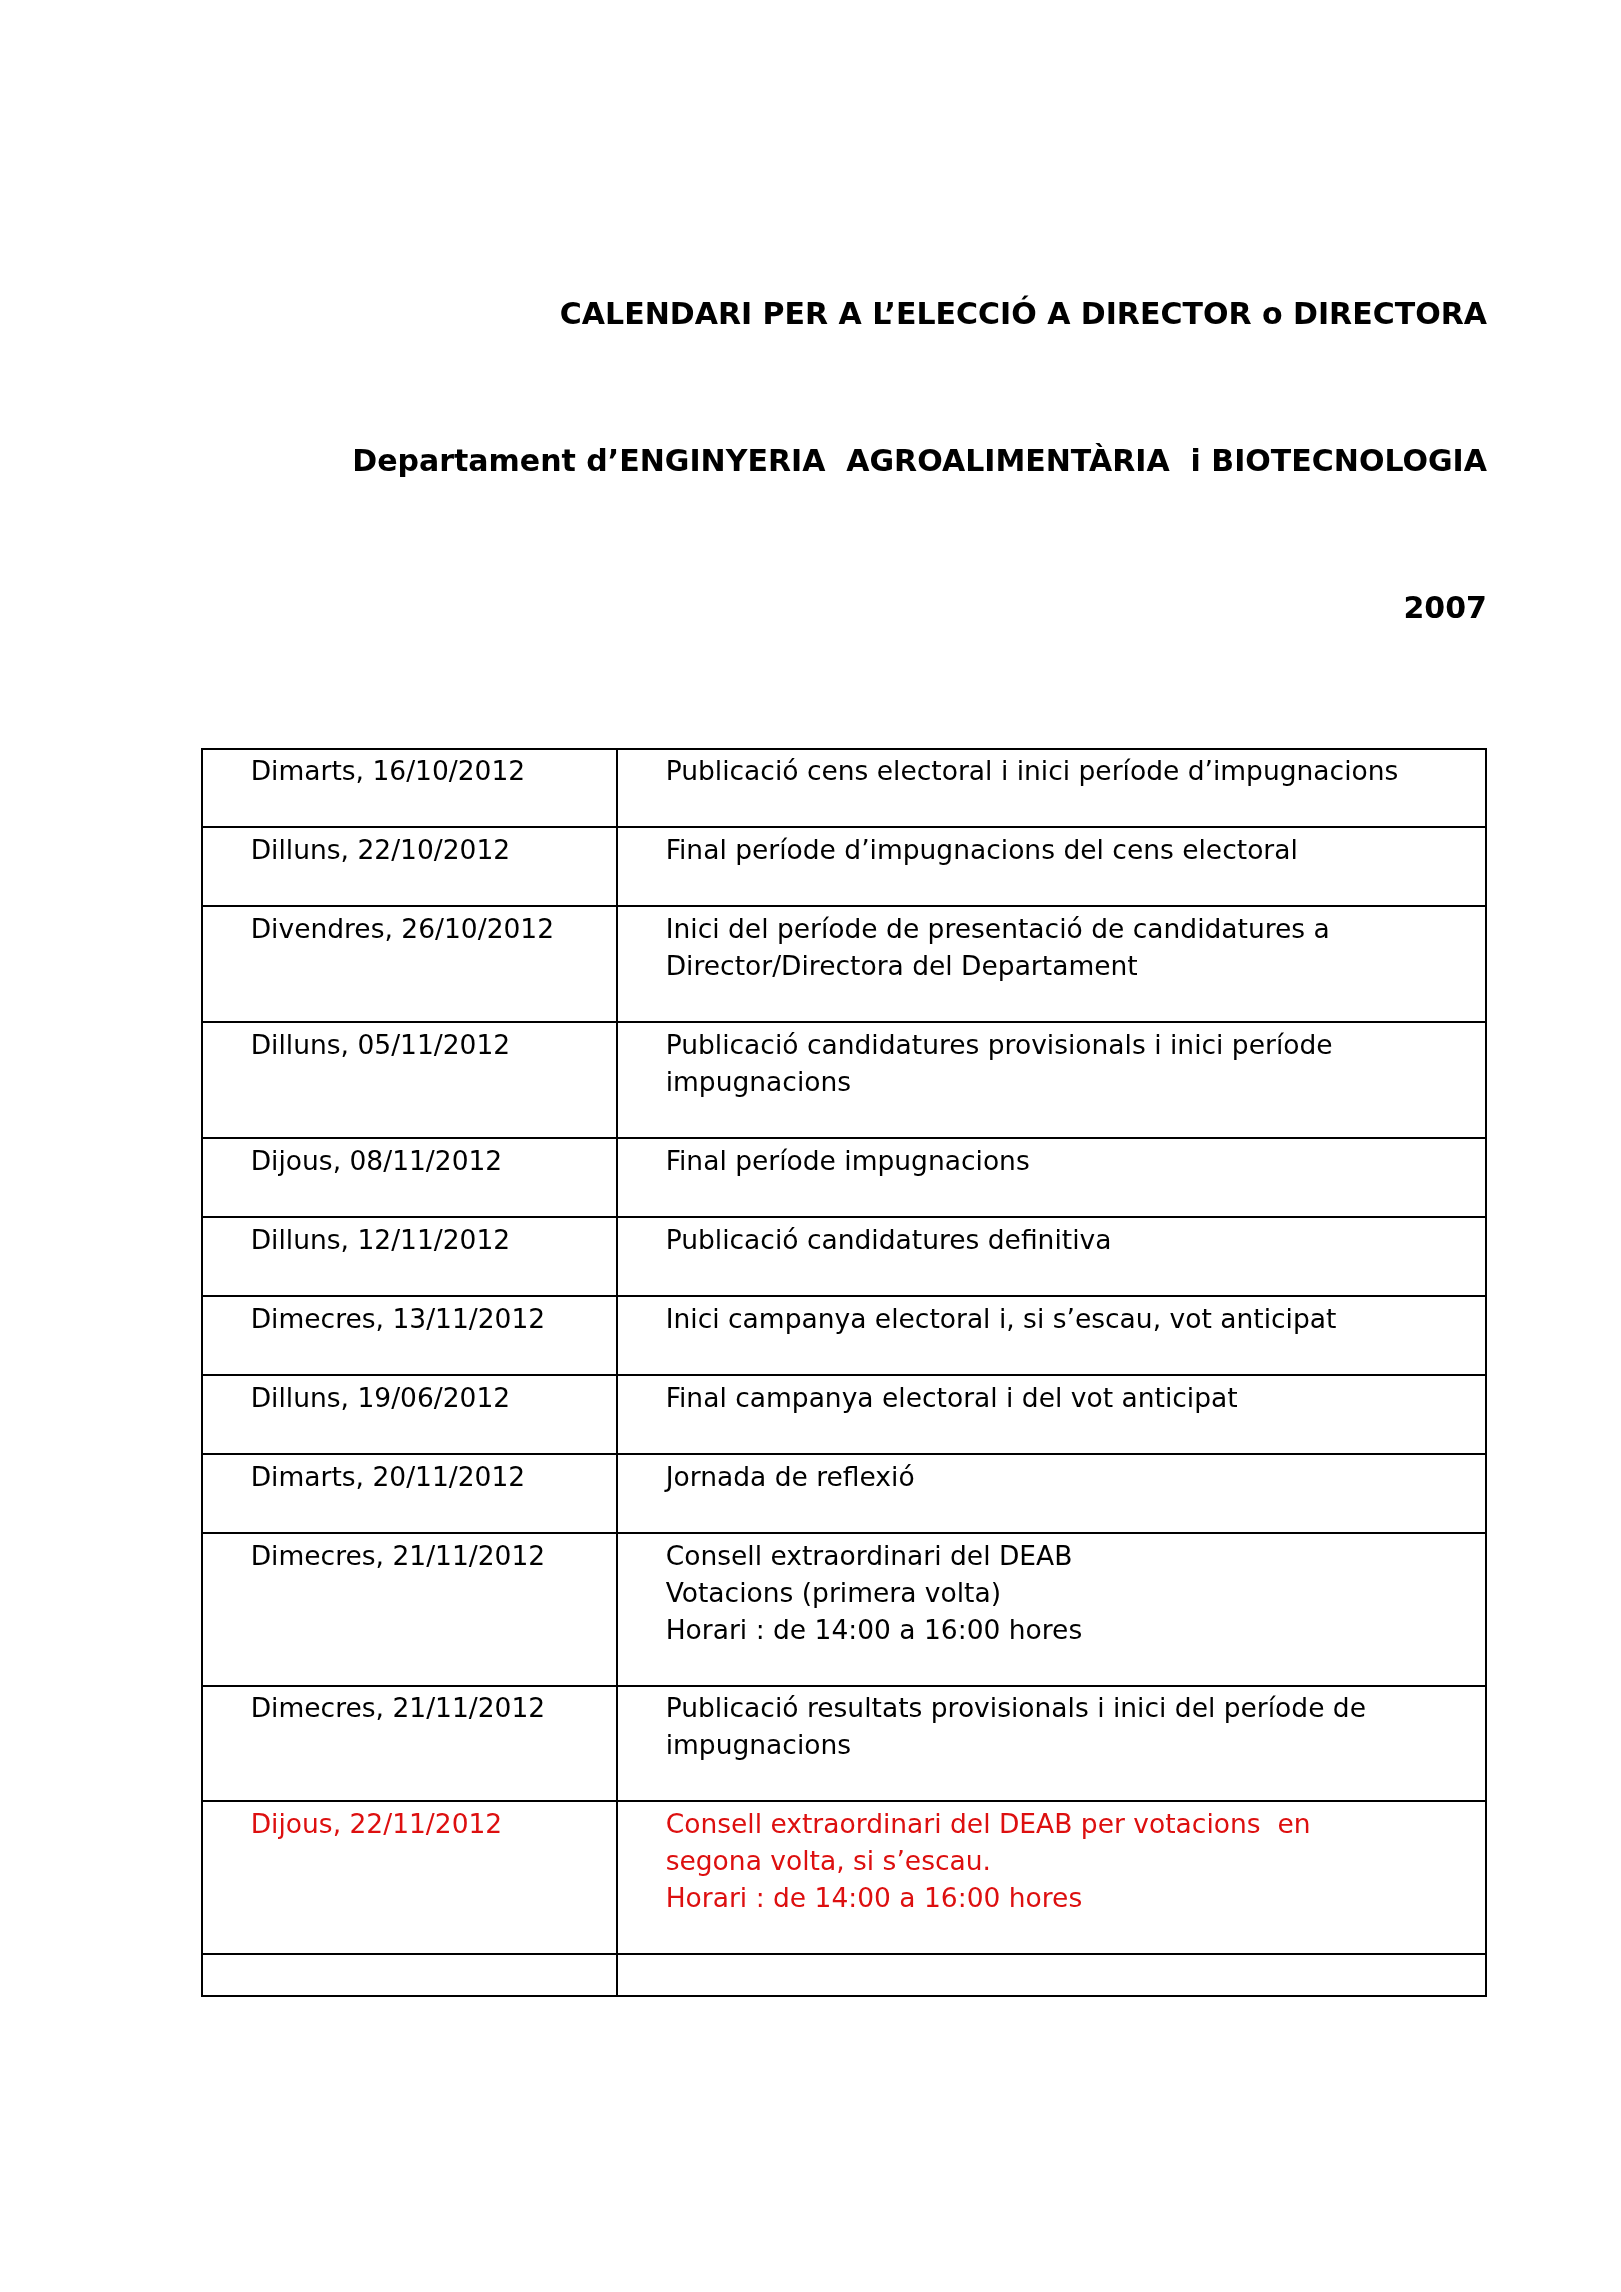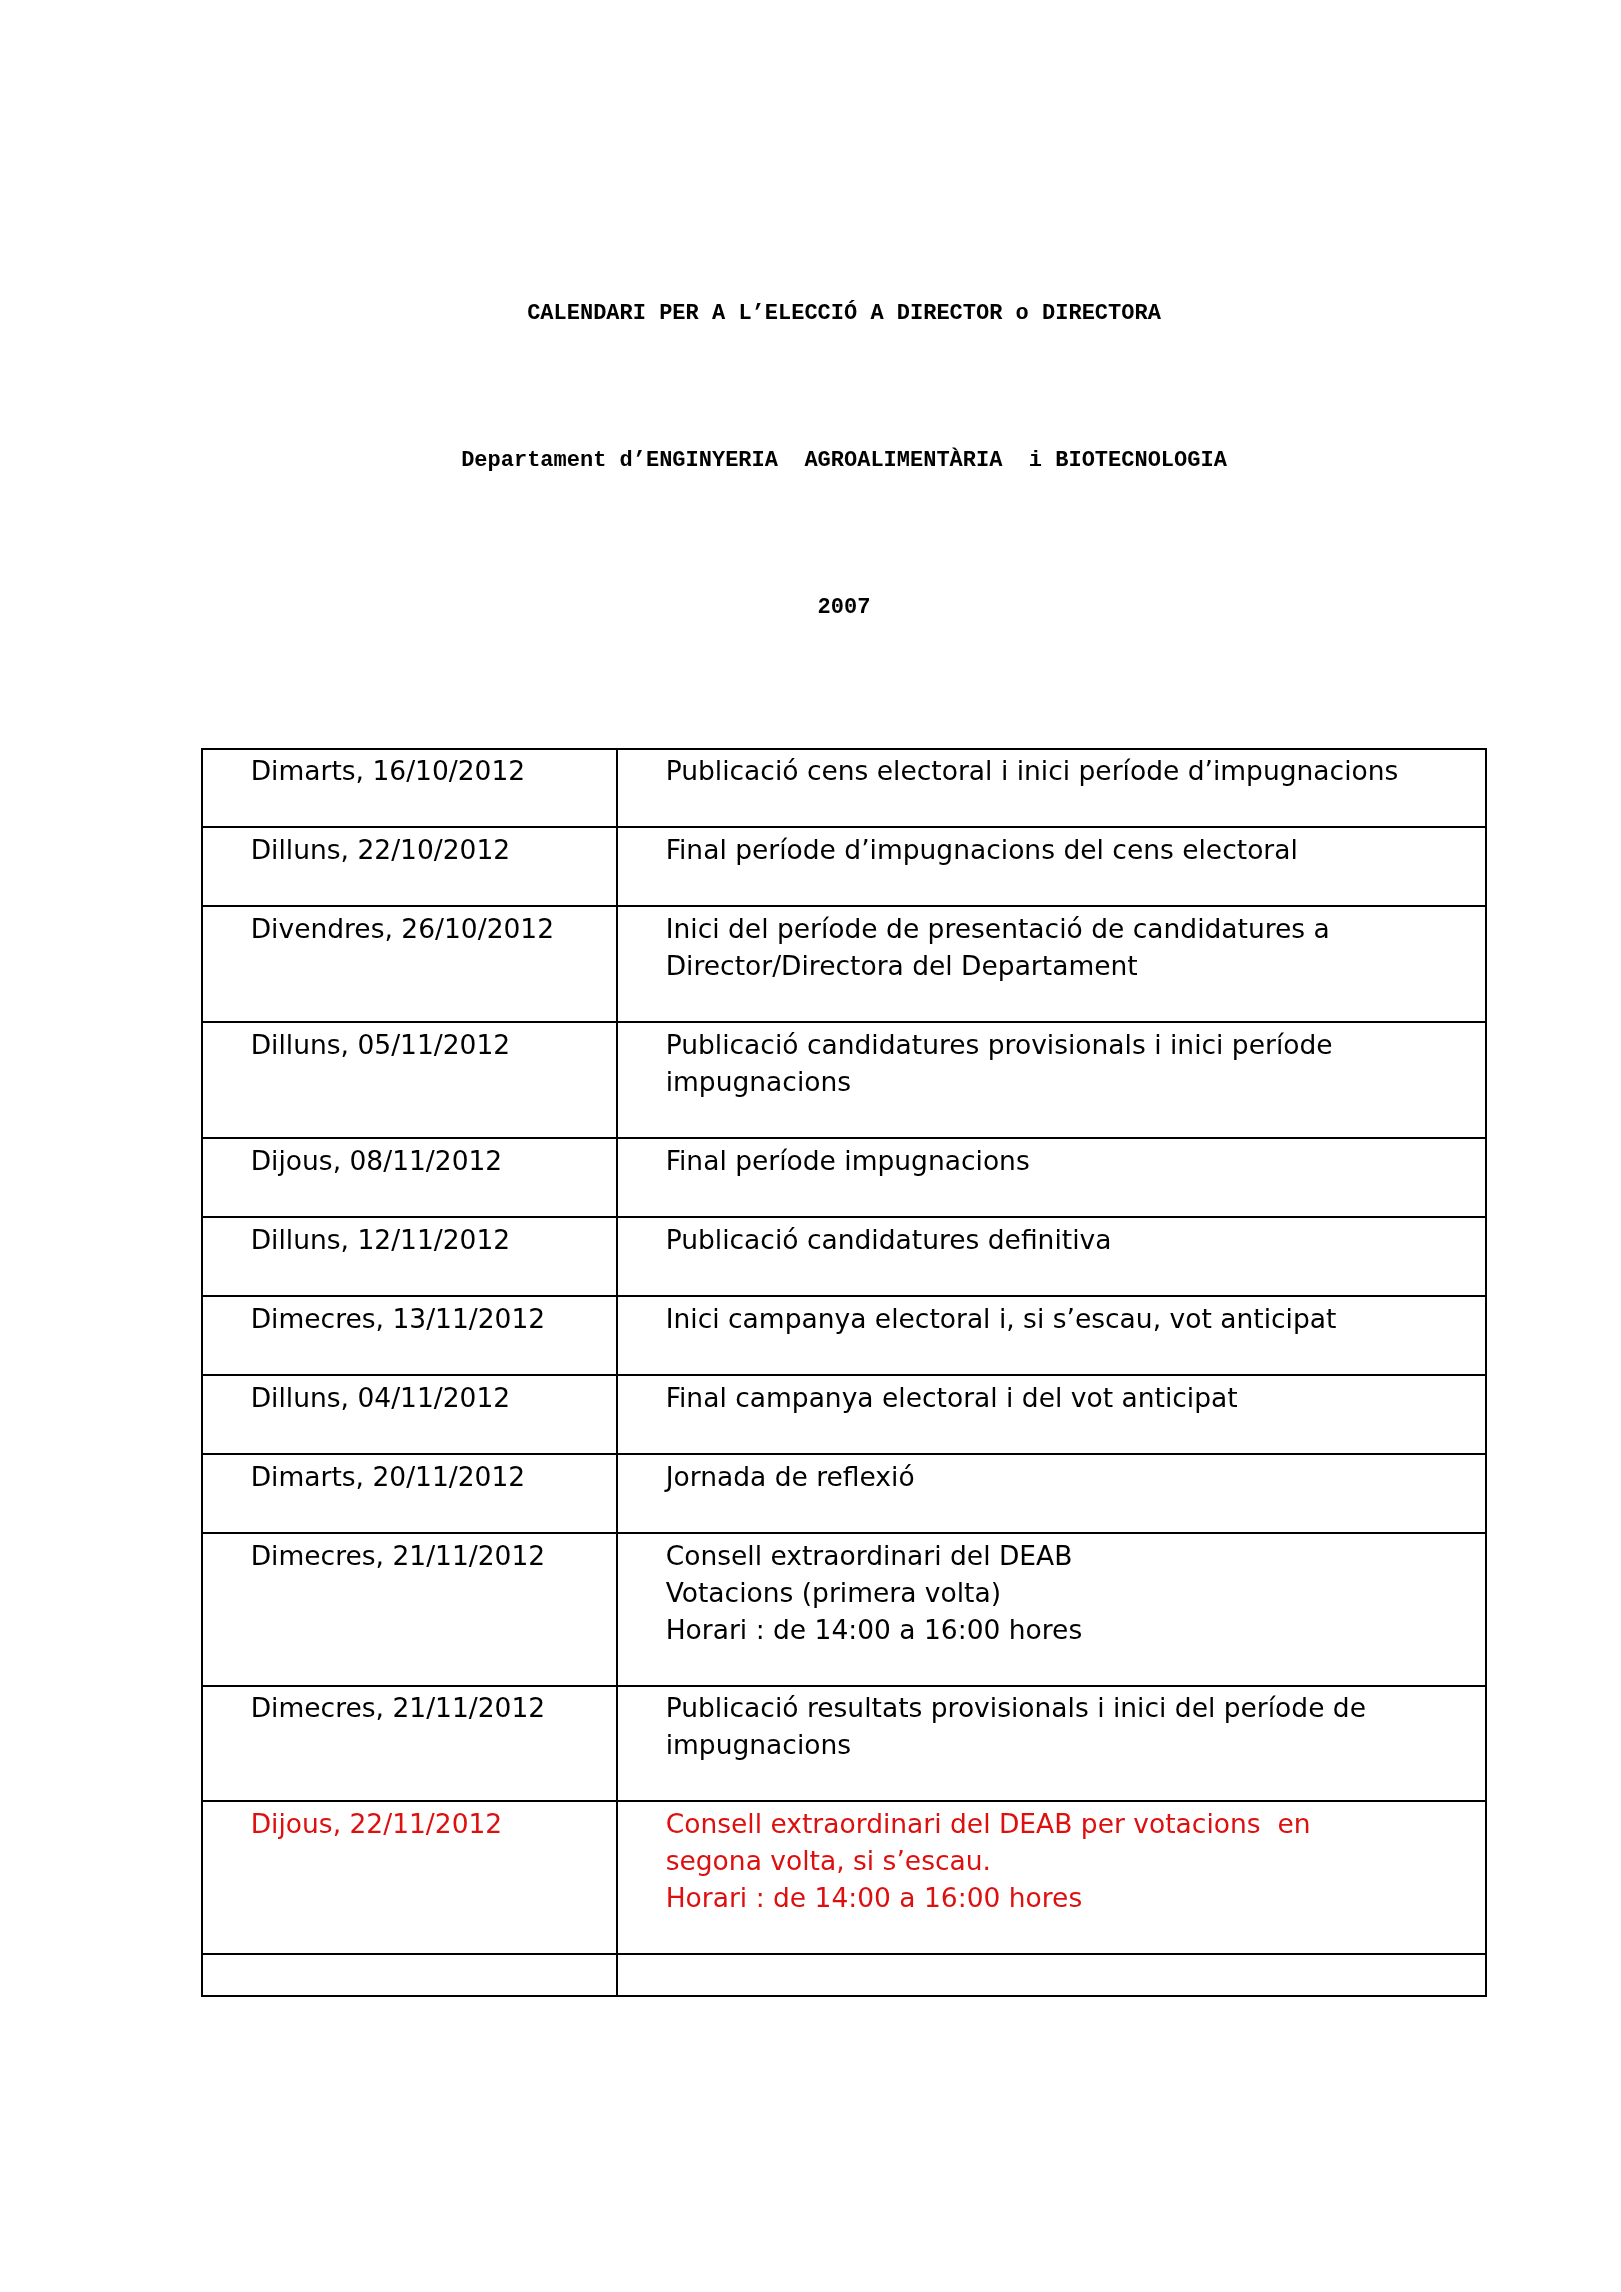--- a/index.html
+++ b/index.html
@@ -16,26 +16,25 @@
   .doc {
     position: relative;
     width: 1621px;
     height: 2293px;
     background: #ffffff;
     overflow: hidden;
   }
   .title-block {
     margin: 191px 134px 0 201px;
     width: 1286px;
-    text-align: center;
+    text-align: right;
     font-weight: bold;
-    font-size: 22px;
+    font-size: 30px;
     line-height: 49px;
     white-space: pre-wrap;
-    font-family: Liberation Mono, monospace;
   }
   .calendar-table {
     margin: 17.6px 0 0 201px;
     width: 1286px;
     border-collapse: collapse;
     table-layout: fixed;
     font-size: 26.5px;
     line-height: 37px;
   }
   .calendar-table col.col-date  { width: 415px; }
@@ -122,21 +121,21 @@
         <tr>
           <td>
             <div class="line">Dimecres, 13/11/2012</div>
           </td>
           <td>
             <div class="line">Inici campanya electoral i, si s’escau, vot anticipat</div>
           </td>
         </tr>
         <tr>
           <td>
-            <div class="line">Dilluns, 04/11/2012</div>
+            <div class="line">Dilluns, 19/06/2012</div>
           </td>
           <td>
             <div class="line">Final campanya electoral i del vot anticipat</div>
           </td>
         </tr>
         <tr>
           <td>
             <div class="line">Dimarts, 20/11/2012</div>
           </td>
           <td>

